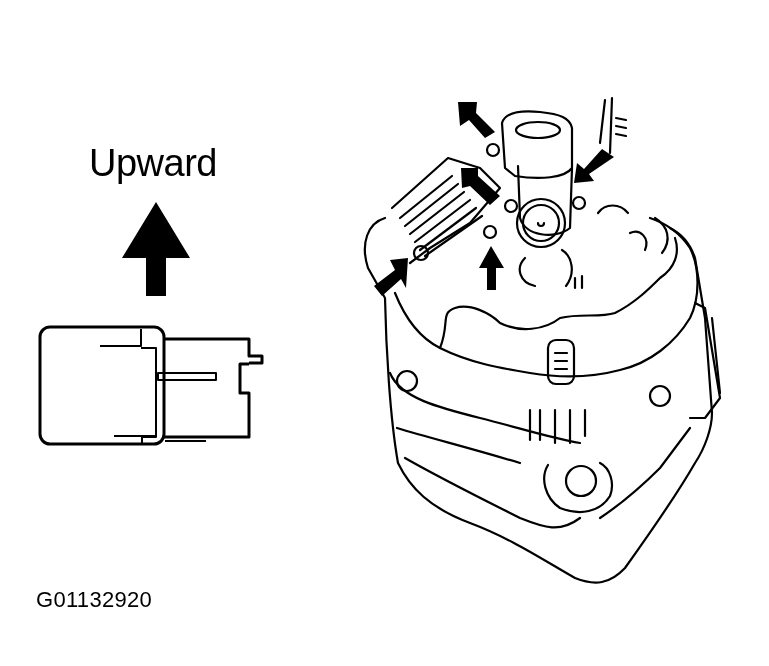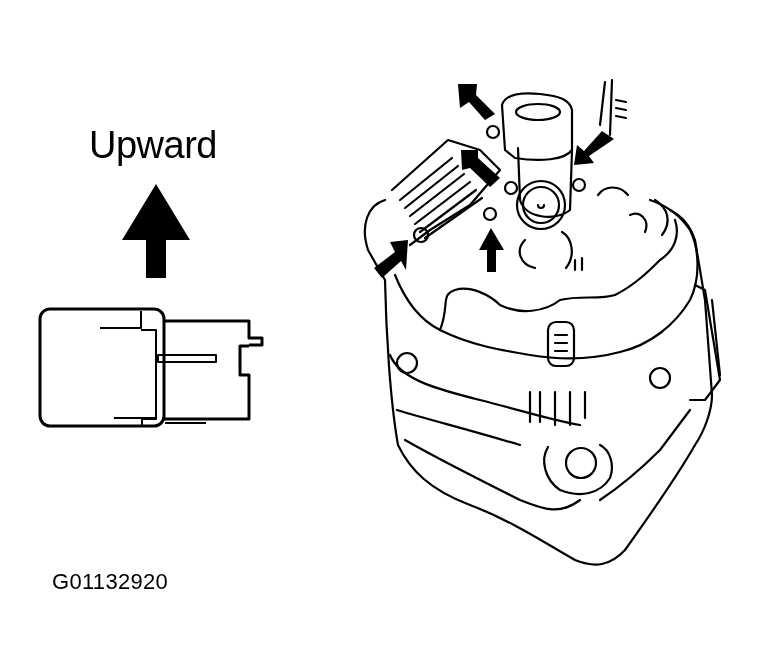--- a/index.html
+++ b/index.html
@@ -1,19 +1,19 @@
 <!DOCTYPE html>
 <html><head>
   <meta charset="utf-8">
   <style>
     html, body { margin: 0; padding: 0; background: #ffffff; }
     body { width: 769px; height: 666px; position: relative; overflow: hidden; font-family: "Liberation Sans", sans-serif; }
-    .canvas { position: absolute; left: 0; top: 0; width: 769px; height: 622px; }
+    .canvas { position: absolute; left: 0; top: 18px; width: 769px; height: 622px; }
     .label-upward { position: absolute; left: 89px; top: 124px; font-size: 38px; color: #000; letter-spacing: -0.5px; font-family: "Liberation Sans", sans-serif; }
-    .figure-id { position: absolute; left: 36px; top: 569px; font-size: 22px; color: #000; font-family: "Liberation Sans", sans-serif; letter-spacing: 0.3px; margin-left: 16px; }
+    .figure-id { position: absolute; left: 36px; top: 569px; font-size: 22px; color: #000; font-family: "Liberation Sans", sans-serif; letter-spacing: 0.3px; }
     svg { position: absolute; left: 0; top: 0; }
   </style>
 </head>
 <body>
 
 <div class="canvas">
 
   <div class="label-upward">Upward</div>
 
   <svg width="769" height="666" viewBox="0 0 769 666">

